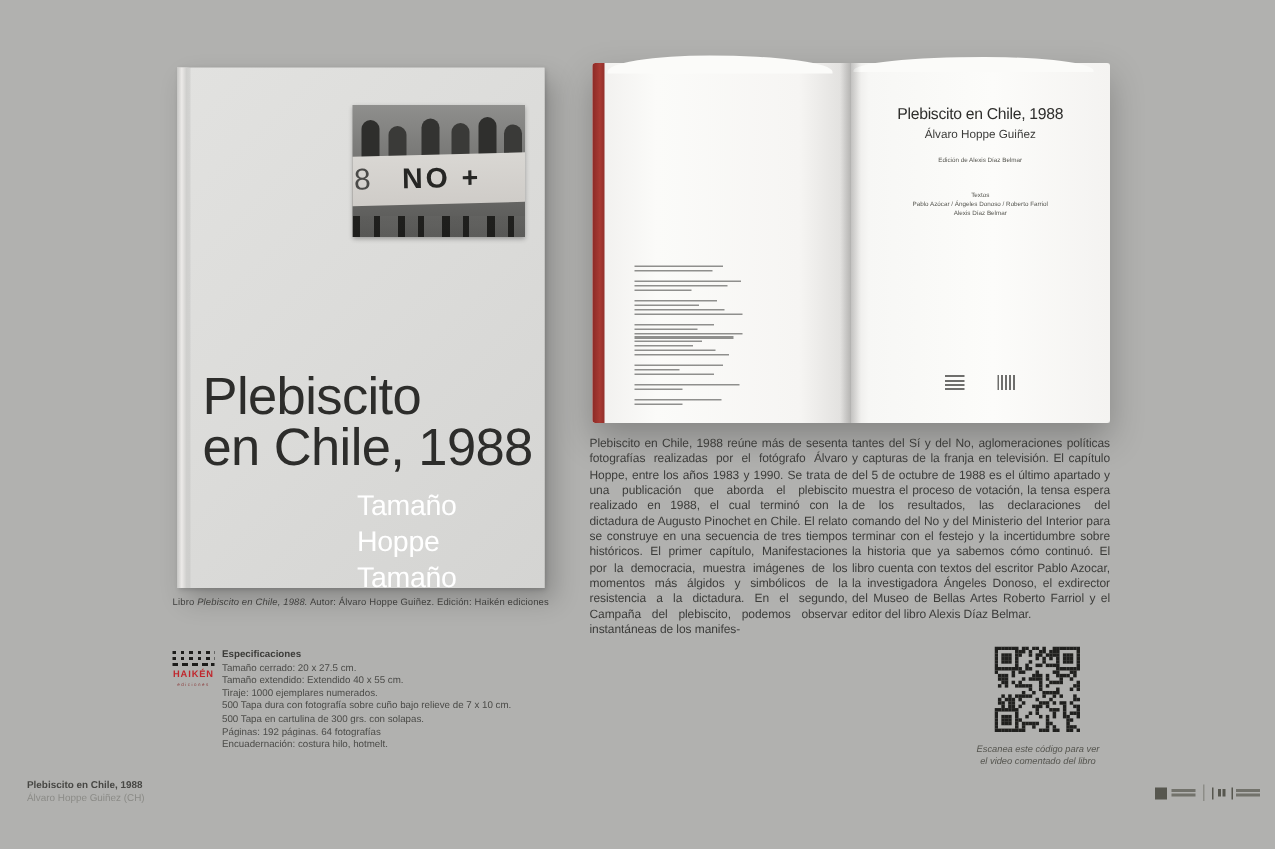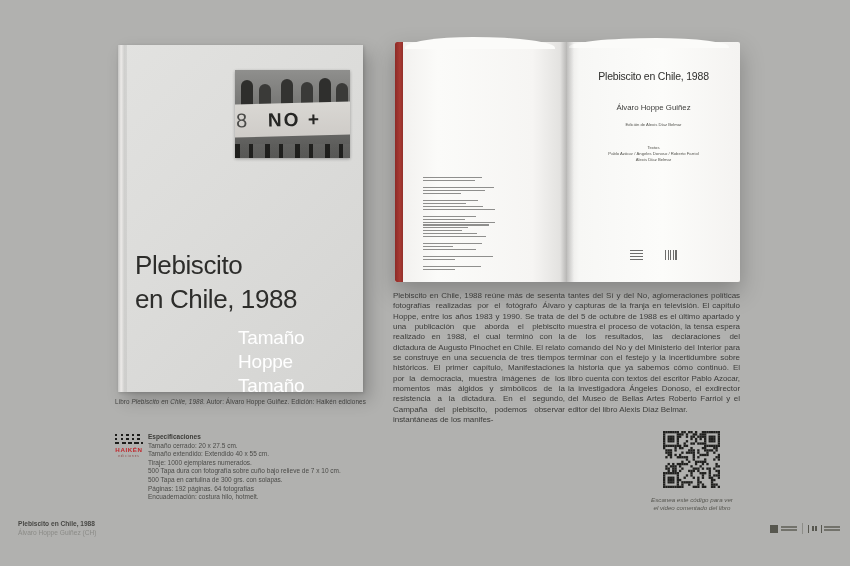--- a/index.html
+++ b/index.html
@@ -40,21 +40,21 @@
     color:#262624;font-weight:700;
   }
   .banner-8{position:absolute;left:4px;font-size:20px;color:#4a4a48;font-weight:400;}
   .banner-no{font-size:19px;letter-spacing:2px;transform:rotate(.5deg);}
   .photo-legs{
     position:absolute;left:0;bottom:0;width:100%;height:16%;
     background:repeating-linear-gradient(90deg,rgba(20,20,18,.85) 0 5px,rgba(90,90,88,.2) 5px 14px,rgba(25,25,23,.9) 14px 18px,rgba(110,110,108,.25) 18px 30px);
   }
   .cover-title{
     position:absolute;left:17px;top:203px;
-    font-size:26px;line-height:34px;letter-spacing:-.4px;color:#2d2d2b;font-weight:500;
+    font-size:35px;line-height:34px;letter-spacing:-.4px;color:#2d2d2b;font-weight:500;
   }
   .cover-author{
     position:absolute;left:120px;top:281px;
     font-size:19px;line-height:24px;letter-spacing:-.2px;color:#ffffff;font-weight:500;
   }
   .cover-caption{
     position:absolute;left:88px;top:398px;width:305px;text-align:center;
     font-size:6.3px;color:#3f3f3d;letter-spacing:.1px;
   }
   .cover-caption em{font-style:italic;}
@@ -88,21 +88,21 @@
   .page-right::before{
     content:"";position:absolute;left:2px;top:-4px;width:160px;height:10px;
     background:#fbfbf9;border-radius:60% 50% 0 0 / 100% 100% 0 0;
   }
   .seam{
     position:absolute;left:165px;top:0;width:14px;height:100%;
     background:linear-gradient(90deg,rgba(0,0,0,0) 0,rgba(0,0,0,.16) 52%,rgba(0,0,0,0) 100%);
   }
   .tp-block{position:absolute;left:10px;top:28px;width:153px;text-align:center;color:#2f2f2d;}
   .tp-title{font-size:10.5px;font-weight:500;letter-spacing:-.2px;}
-  .tp-author{font-size:7.8px;margin-top:21px;color:#3c3c3a;}
+  .tp-author{font-size:7.8px;margin-top:3px;color:#3c3c3a;}
   .tp-edition{font-size:4.2px;margin-top:10px;color:#55554f;}
   .tp-textos{font-size:4.2px;margin-top:18px;color:#55554f;line-height:6px;}
   .tp-logos{position:absolute;left:10px;bottom:22px;width:153px;display:flex;justify-content:center;gap:22px;}
   .tp-logo1{width:13px;height:10px;background:repeating-linear-gradient(180deg,#6e6e6c 0 1.4px,transparent 1.4px 3px);}
   .tp-logo2{width:12px;height:10px;background:repeating-linear-gradient(90deg,#6e6e6c 0 1.2px,transparent 1.2px 2.6px);}
   
   .desc{
     position:absolute;top:291px;width:172px;
     font-size:8px;line-height:10.35px;letter-spacing:-.05px;
     color:#3c3c3a;text-align:justify;

